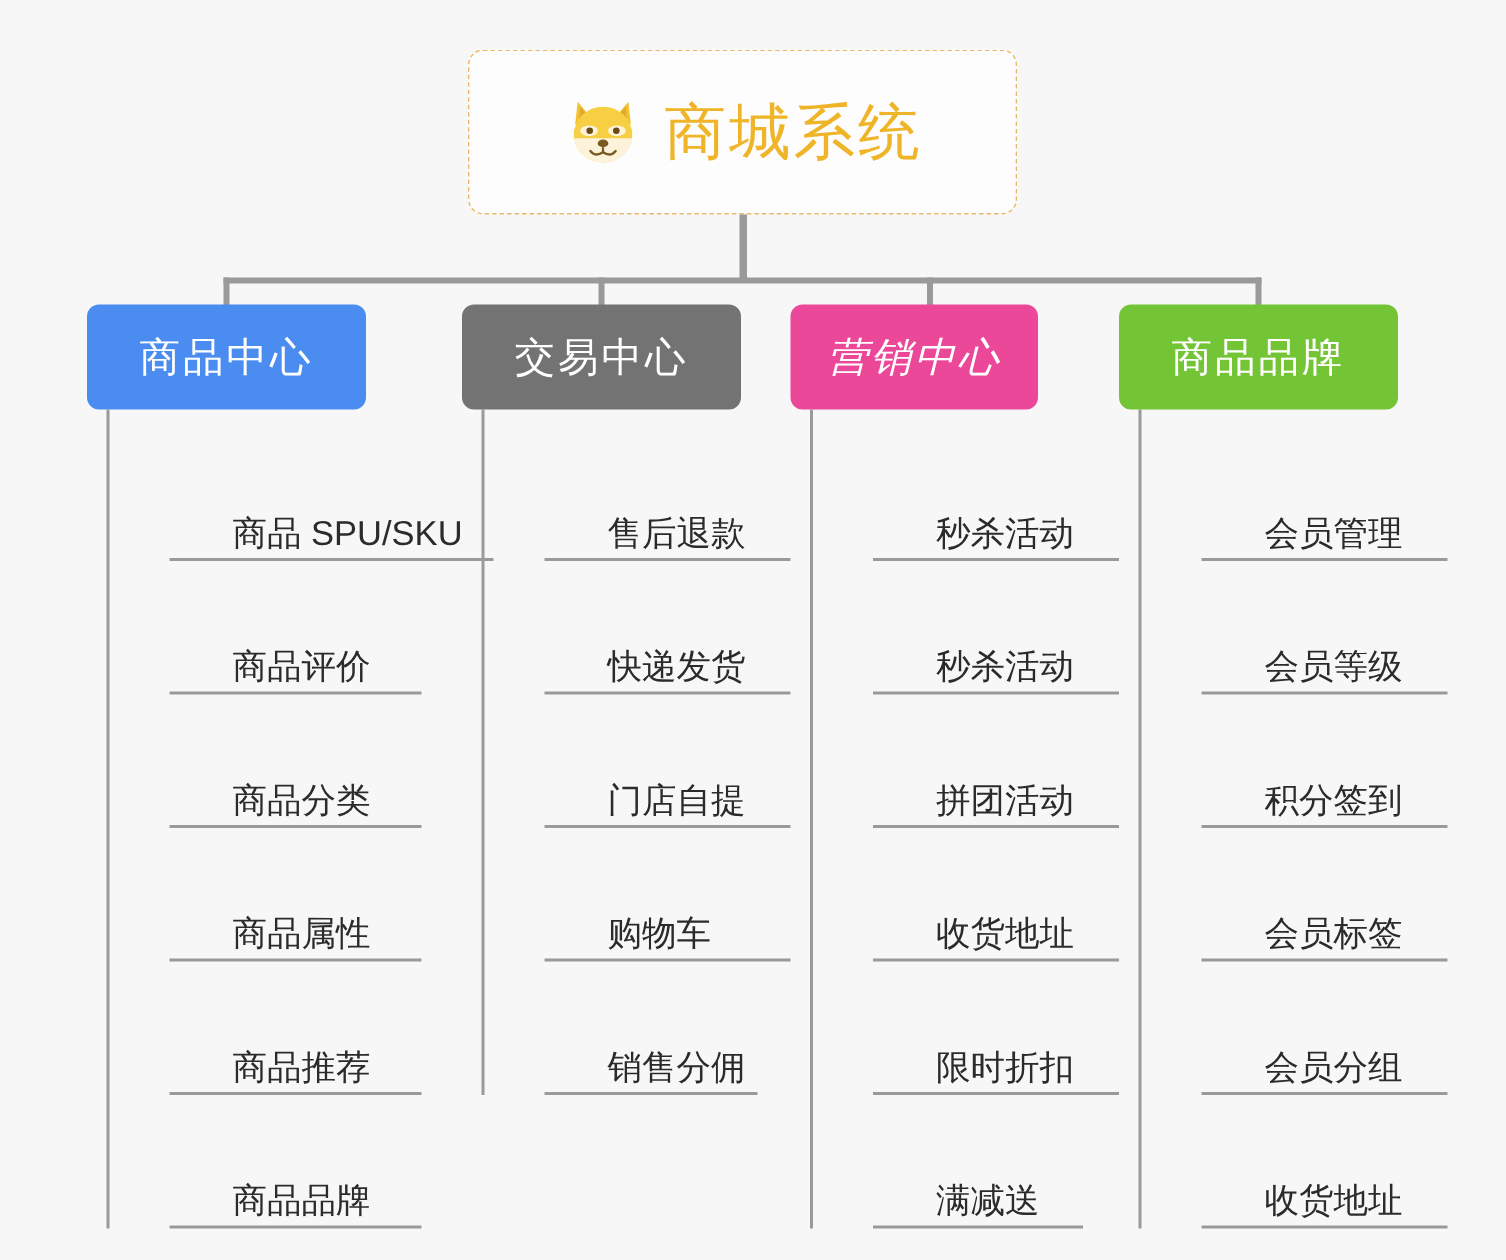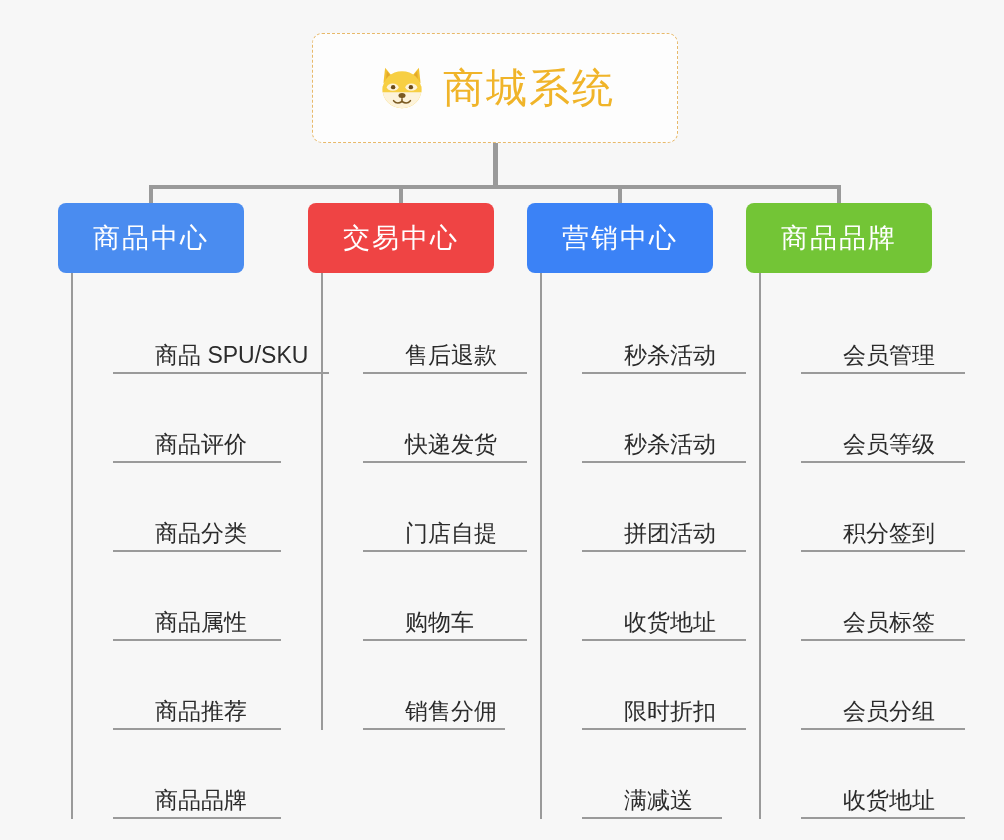--- a/index.html
+++ b/index.html
@@ -100,25 +100,25 @@
     line-height: 1.1;
     white-space: nowrap;
   }
 
   
   #branch-0 { left: 58px; text-align: right; }
   #branch-0 .branch-head { width: 186px; background: #4a8cf0; }
   #branch-0 .leaf-line   { width: 216px; }
 
   #branch-1 { left: 308px; }
-  #branch-1 .branch-head { width: 186px; background: #ef4444; }
+  #branch-1 .branch-head { width: 186px; background: #737373; }
   #branch-1 .leaf-line   { width: 164px; }
 
   #branch-2 { left: 527px; }
-  #branch-2 .branch-head { width: 186px; background: #3b82f6; }
+  #branch-2 .branch-head { width: 165px; background: #ec4899; font-style: italic; }
   #branch-2 .leaf-line   { width: 164px; }
 
   #branch-3 { left: 746px; }
   #branch-3 .branch-head { width: 186px; background: #73c536; }
   #branch-3 .leaf-line   { width: 164px; }
 
   
   #branch-0 .leaf:nth-child(2) .leaf-line,
   #branch-0 .leaf:nth-child(3) .leaf-line,
   #branch-0 .leaf:nth-child(4) .leaf-line,

